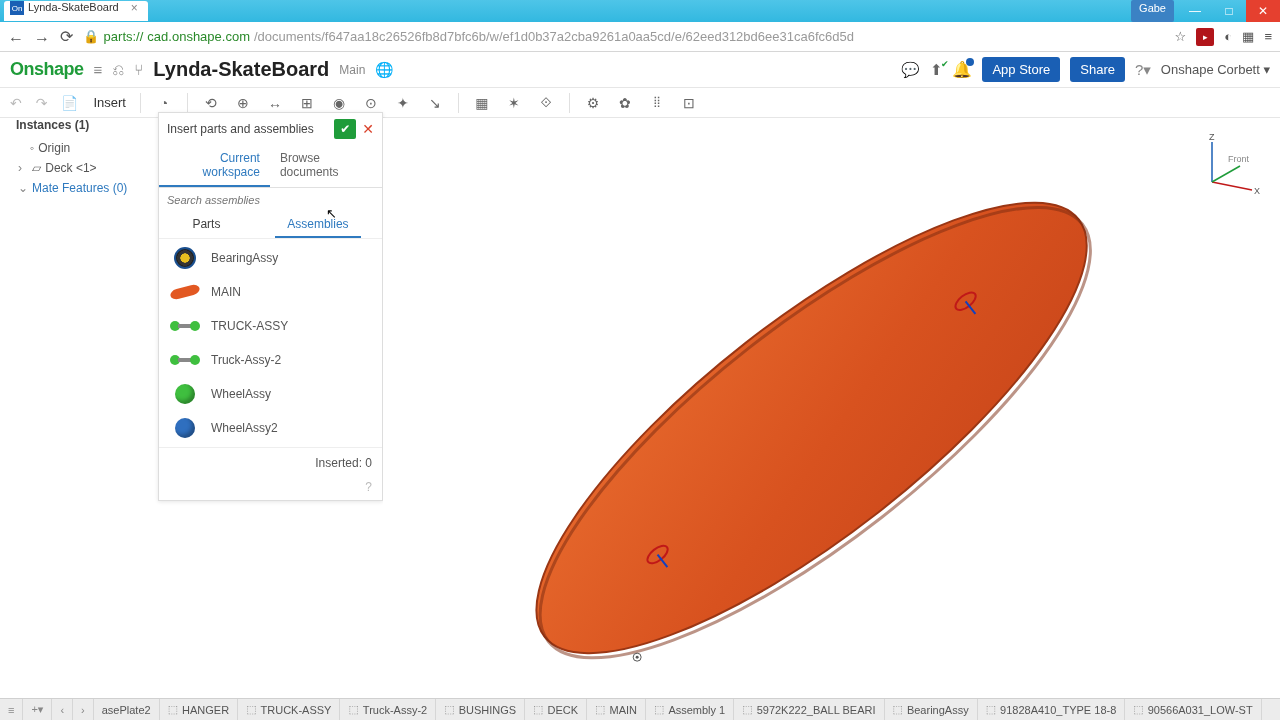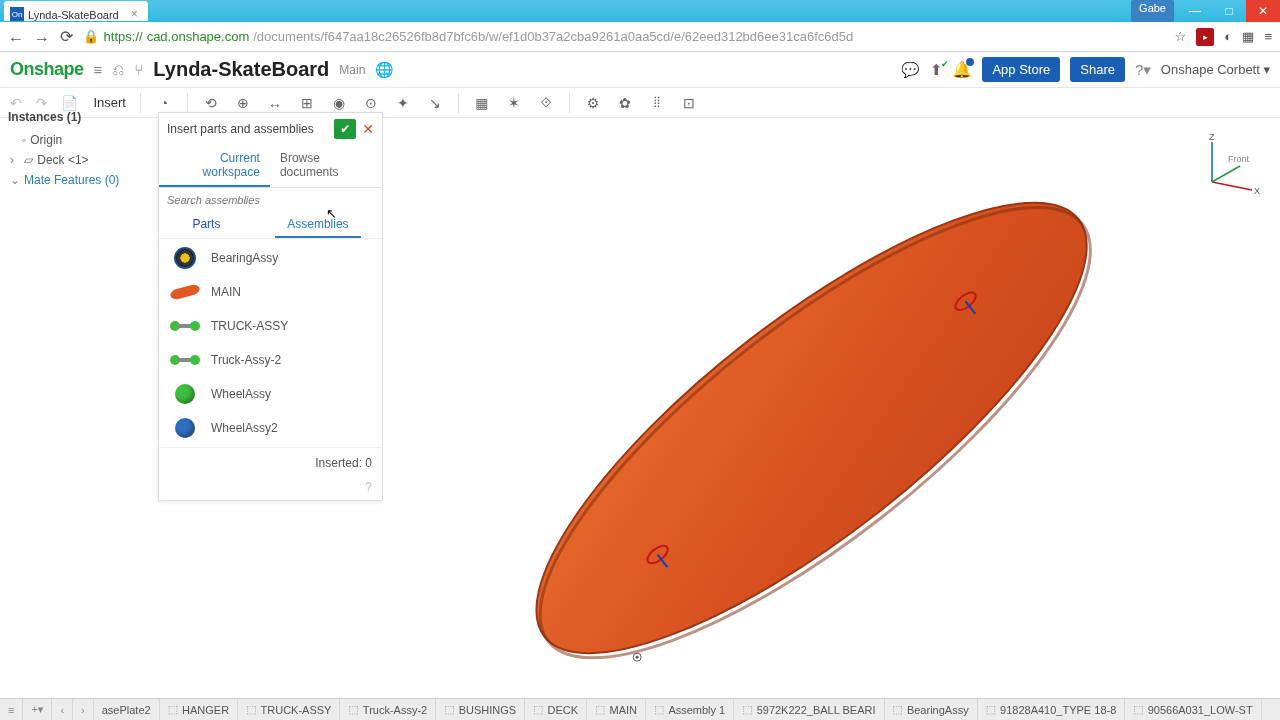--- a/index.html
+++ b/index.html
@@ -1,21 +1,21 @@
 <!DOCTYPE html>
 <html><head>
 <meta charset="utf-8">
 <style>
 * { box-sizing: border-box; margin: 0; padding: 0; font-family: Arial, Helvetica, sans-serif; }
 body { width: 1280px; height: 720px; overflow: hidden; background: #fff; position: relative; }
 
 
 .titlebar { height: 22px; background: linear-gradient(#4ec5e8,#32b8e0); display: flex; align-items: center; padding: 0 4px; position: relative; }
 .titlebar .favicon { width: 14px; height: 14px; background: #1a5fb4; margin-right: 4px; font-size: 8px; color:#fff; display:flex;align-items:center;justify-content:center;}
-.titlebar .tabtitle { background: #fff; height: 20px; display: flex; align-items: flex-end; padding: 0 10px 0 6px; font-size: 11px; color: #333; border-top-left-radius: 3px; border-top-right-radius: 3px; min-width: 130px;}
+.titlebar .tabtitle { background: #fff; height: 20px; display: flex; align-items: flex-start; padding: 0 10px 0 6px; font-size: 11px; color: #333; border-top-left-radius: 3px; border-top-right-radius: 3px; min-width: 130px;}
 .titlebar .tabx { margin-left: 12px; color: #888; font-size: 12px; }
 .titlebar .winbtns { position: absolute; right: 0; top: 0; display: flex; height: 22px;}
 .titlebar .userbadge { background:#3b82c4; color:#fff; padding:2px 8px; font-size:11px; margin-right:4px; border-radius:2px;}
 .winbtn { width: 34px; height: 22px; display:flex;align-items:center;justify-content:center; color:#fff; font-size:12px;}
 .winbtn.close { background:#e5402f; }
 
 
 .addrbar { height: 30px; border-bottom: 1px solid #d6d6d6; display: flex; align-items: center; padding: 0 8px; gap: 10px; font-size: 13px; color:#555;}
 .addrbar .navicon { font-size: 16px; color:#555; }
 .addrbar .url { flex: 1; display:flex; align-items:center; gap:4px;}
@@ -42,38 +42,38 @@
 .oshead .upcheck::after{content:'✔';position:absolute;top:-2px;right:-6px;font-size:9px;color:#1f9c3a;}
 
 
 .toolbar { height: 30px; border-bottom:1px solid #e6e6e6; display:flex; align-items:center; padding:0 10px; gap:14px;}
 .toolbar .tb { width:18px; height:18px; display:flex;align-items:center;justify-content:center;color:#666;font-size:14px;}
 .toolbar .insert { font-size:13px; color:#333; }
 .toolbar .sep { width:1px; height:20px; background:#e0e0e0;}
 .undo,.redo{color:#bbb;font-size:14px;}
 
 
-.leftpanel { position:absolute; left:0; top:106px; width:155px; bottom:22px; padding:4px 8px; font-size:12px; color:#555;}
+.leftpanel { position:absolute; left:0; top:114px; width:155px; bottom:22px; padding:4px 16px; font-size:12px; color:#555;}
 .leftpanel .hdr { font-weight:bold; color:#444; margin-bottom:6px;}
 .leftpanel .item { padding:3px 0 3px 14px; display:flex; align-items:center; gap:4px;}
 .leftpanel .item .exp{margin-left:-12px;width:10px;color:#888;}
 .leftpanel .mate { color:#2f7abf;}
 
 
 .dialog { position:absolute; left:158px; top:112px; width:225px; background:#fff; border:1px solid #ddd; box-shadow:0 1px 4px rgba(0,0,0,0.1);}
 .dialog .dh { display:flex; align-items:center; padding:6px 8px; font-size:12px; color:#444; gap:6px;}
 .dialog .dh .title{flex:1;}
 .dialog .dh .ok{width:22px;height:20px;background:#1f9c3a;color:#fff;display:flex;align-items:center;justify-content:center;border-radius:2px;font-size:12px;}
 .dialog .dh .cx{color:#d9412a;font-size:14px;}
 .dialog .wstabs{display:flex;border-bottom:1px solid #e0e0e0;font-size:12px;}
 .dialog .wstab{padding:6px 10px;color:#666;}
 .dialog .wstab.active{color:#2f7abf;border-bottom:2px solid #2f7abf;text-align:right;}
 .dialog .srch{padding:6px 8px;font-size:11px;color:#ccc;font-style:italic;}
 .dialog .patabs{display:flex;justify-content:space-around;font-size:12px;border-bottom:1px solid #eee;}
-.dialog .patab{padding:5px 12px;color:#1d4ed8;}
+.dialog .patab{padding:5px 12px;color:#404040;}
 .dialog .patab.active{color:#2f7abf;border-bottom:2px solid #2f7abf;}
 .dialog .list{padding:2px 0;}
 .dialog .row{display:flex;align-items:center;padding:4px 8px;gap:8px;font-size:12px;color:#555;}
 .dialog .thumb{width:36px;height:26px;display:flex;align-items:center;justify-content:center;}
 .dialog .foot{padding:8px 10px;font-size:12px;color:#555;text-align:right;border-top:1px solid #eee;}
 .dialog .help{text-align:right;padding:2px 10px 6px;color:#bbb;font-size:12px;}
 
 
 .canvas { position:absolute; left:383px; right:0; top:118px; bottom:22px; background:#fff;}
 .canvas svg{width:100%;height:100%;}
@@ -115,21 +115,21 @@
     <div class="winbtn close">✕</div>
   </div>
 </div>
 
 <div class="addrbar">
   <span class="navicon">←</span>
   <span class="navicon">→</span>
   <span class="navicon">⟳</span>
   <div class="url">
     <span class="lock">🔒</span>
-    <span class="urlhost">https://</span>
+    <span class="urlhost">parts://</span>
       <span class="urlhost">cad.onshape.com</span>
       <span class="urlpath">/documents/f647aa18c26526fb8d7bfc6b/w/ef1d0b37a2cba9261a0aa5cd/e/62eed312bd6ee31ca6fc6d5d</span>
   </div>
   <div class="right">
     <span>☆</span>
     <span class="pdf">▸</span>
     <span>◐</span>
     <span>▦</span>
     <span>≡</span>
   </div>

